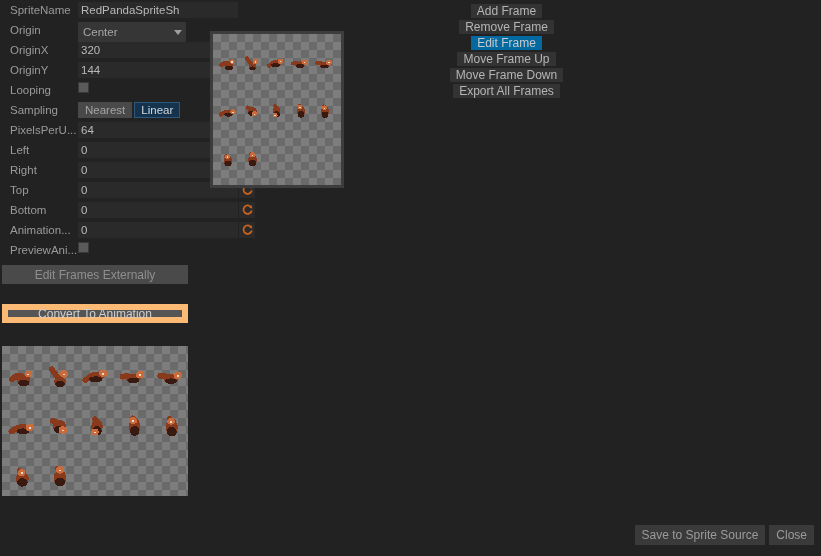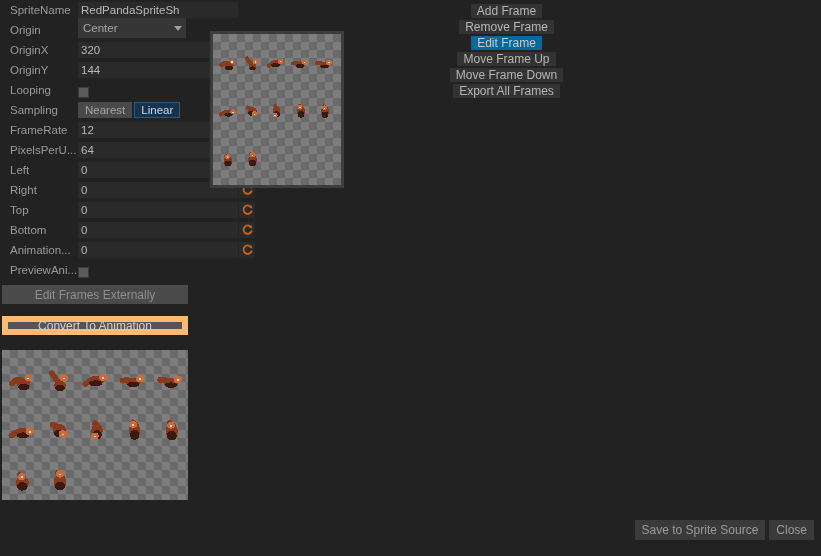--- a/index.html
+++ b/index.html
@@ -90,21 +90,21 @@
     min-width: 68px;
     font-size: 11.5px;
     color: #9a9a9a;
     white-space: nowrap;
     overflow: hidden;
     text-overflow: clip;
   }
   .prop-ctl {
     flex: 1;
     display: flex;
-    align-items: flex-end;
+    align-items: flex-start;
     height: 16px;
     padding-right: 4px;
   }
 
   
   .txtin {
     flex: 1;
     height: 16px;
     background: #2a2a2a;
     border: none;
@@ -195,21 +195,21 @@
   .wide-btn {
     height: 19px;
     background: #555555;
     color: #cfcfcf;
     font-size: 12px;
     display: flex;
     align-items: center;
     justify-content: center;
     cursor: pointer;
     box-sizing: border-box;
-    margin-bottom: 12px;
+    margin-bottom: 20px;
     border: 1px solid transparent;
   }
   .wide-btn.dim { color: #8f8f8f; background: #4a4a4a; }
   .wide-btn.highlighted {
     border: 6px solid #fdba74;
   }
 
   
   #sheet-panel {
     margin: 3px 2px 0 2px;
@@ -276,20 +276,21 @@
       linear-gradient(45deg, #6a6a6a 25%, transparent 25%, transparent 75%, #6a6a6a 75%);
     background-size: 16px 16px;
     background-position: 0 0, 8px 8px;
   }
 
   
   #footer {
     height: 30px;
     min-height: 30px;
     display: flex;
+    align-items: center;
     justify-content: flex-end;
     padding: 0 7px 6px 0;
     gap: 4px;
   }
   .footer-btn {
     height: 20px;
     padding: 0 7px;
     background: #3a3a3a;
     color: #9b9b9b;
     font-size: 12px;
@@ -359,32 +360,20 @@
             <div class="prop-ctl">
               <div class="checkbox"></div>
             </div>
           </div>
           <div class="prop-row">
             <div class="prop-label">Sampling</div>
             <div class="prop-ctl">
               <div class="toggle-group">
                 <div class="toggle">Nearest</div>
                 <div class="toggle selected">Linear</div>
-              </div>
-            </div>
-          </div>
-          <div class="prop-row">
-            <div class="prop-label">FrameRate</div>
-            <div class="prop-ctl">
-              <input type="text" class="txtin" value="12" style="">
-              <div class="reset-btn">
-                <svg width="13" height="13" viewBox="0 0 13 13">
-                  <path d="M10.2 3.3 A4.2 4.2 0 1 0 10.8 6.5" fill="none" stroke="#c8621f" stroke-width="1.8"></path>
-                  <path d="M10.6 1.2 L11.3 4.4 L8.2 3.8 Z" fill="#c8621f"></path>
-                </svg>
               </div>
             </div>
           </div>
           <div class="prop-row">
             <div class="prop-label">PixelsPerU...</div>
             <div class="prop-ctl">
               <input type="text" class="txtin" value="64" style="">
               <div class="reset-btn">
                 <svg width="13" height="13" viewBox="0 0 13 13">
                   <path d="M10.2 3.3 A4.2 4.2 0 1 0 10.8 6.5" fill="none" stroke="#c8621f" stroke-width="1.8"></path>

